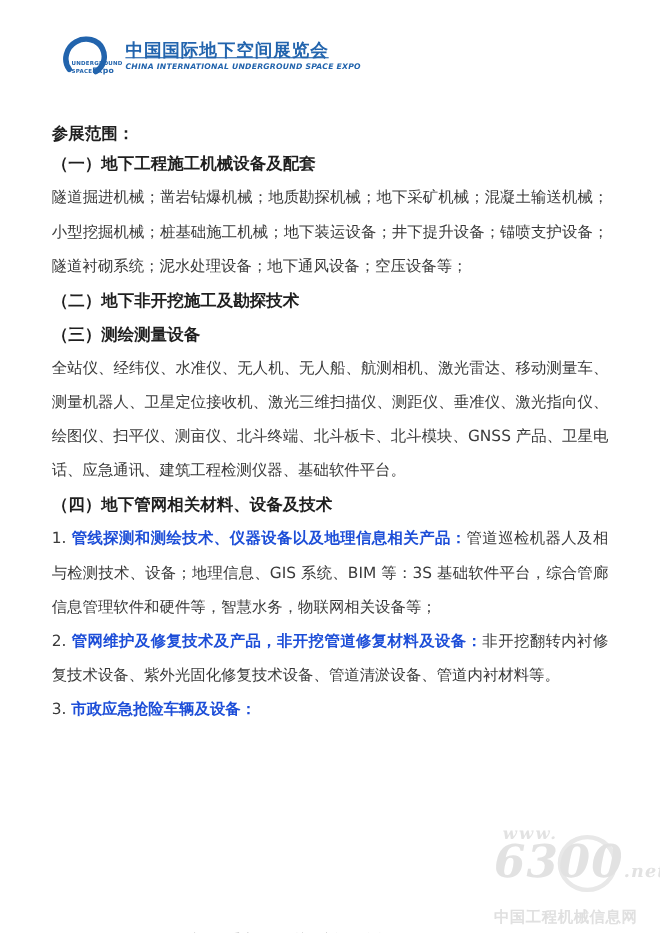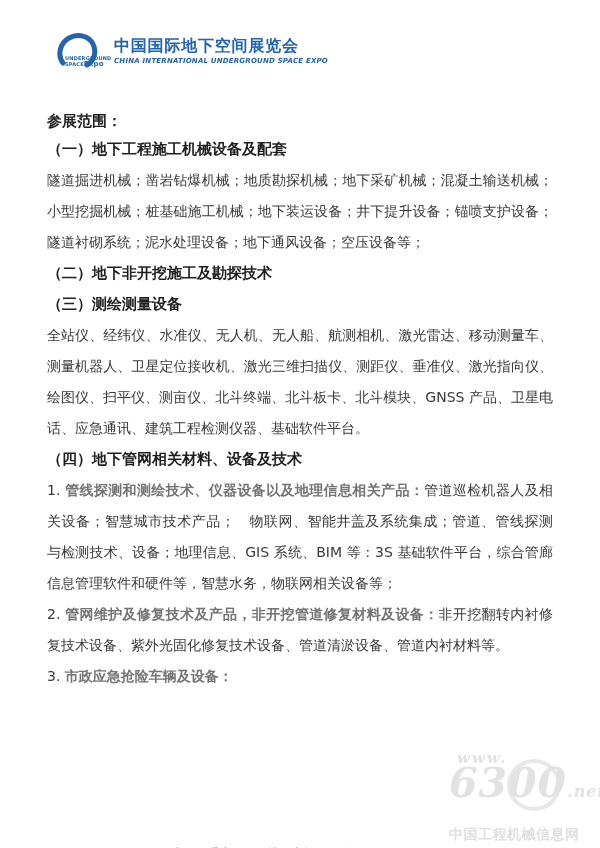--- a/index.html
+++ b/index.html
@@ -11,37 +11,37 @@
   .logo{position:absolute;left:56px;top:33px;display:flex;align-items:flex-start;}
   .logo-icon{position:relative;width:46px;height:40px;flex:0 0 auto;}
   .logo-icon svg{position:absolute;left:0;top:0;}
   .logo-icon-text{
     position:absolute;left:9px;top:22px;width:70px;
     font-size:5px;line-height:6px;color:#2264ad;font-weight:bold;letter-spacing:.2px;white-space:nowrap;
   }
   .logo-icon-text .expo{font-size:7px;}
   .logo-text{margin-left:12px;padding-top:4px;}
   .logo-title{
-    color:#2264ad;font-weight:bold;font-size:16px;line-height:18px;letter-spacing:.8px;white-space:nowrap;
+    color:#2264ad;font-weight:bold;font-size:16px;line-height:18px;letter-spacing:.8px;white-space:nowrap;text-decoration:underline;
   }
   .logo-subtitle{
     color:#2264ad;font-weight:bold;font-style:italic;font-size:7px;line-height:9px;
     letter-spacing:.2px;margin-top:2px;white-space:nowrap;
   }
   
   .content{position:absolute;left:47px;top:89px;width:506px;margin-top:20px;}
   .intro{font-size:15px;font-weight:bold;color:#1f1f1f;line-height:25px;}
   .heading{font-size:15px;font-weight:bold;color:#1f1f1f;line-height:31px;}
   .para{margin:0;}
   .line{
     font-size:14px;color:#3a3a3a;line-height:31px;text-align:justify;
     overflow:hidden;white-space:normal;
   }
   .line.fill{text-align-last:justify;}
-  .seg-bold{font-weight:bold;color:#737373;}
+  .seg-bold{font-weight:bold;color:#1d4ed8;}
   
   .footer{
     position:absolute;left:0;top:846px;width:476px;text-align:center;
     font-size:11.5px;color:#4a4a4a;letter-spacing:.5px;
   }
   
   .watermark{
     position:absolute;left:449px;top:751px;width:128px;color:#e2e2e2;
     font-family:"DejaVu Serif","Liberation Serif",serif;font-style:italic;
   }
@@ -91,21 +91,20 @@
         <div class="heading">（三）测绘测量设备</div>
         <div class="para">
           <div class="line fill"><span>全站仪、经纬仪、水准仪、无人机、无人船、航测相机、激光雷达、移动测量车、</span></div>
           <div class="line fill"><span>测量机器人、卫星定位接收机、激光三维扫描仪、测距仪、垂准仪、激光指向仪、</span></div>
           <div class="line fill"><span>绘图仪、扫平仪、测亩仪、北斗终端、北斗板卡、北斗模块、GNSS 产品、卫星电</span></div>
           <div class="line"><span>话、应急通讯、建筑工程检测仪器、基础软件平台。</span></div>
         </div>
         <div class="heading">（四）地下管网相关材料、设备及技术</div>
         <div class="para">
           <div class="line fill"><span>1. </span><span class="seg-bold">管线探测和测绘技术、仪器设备以及地理信息相关产品：</span><span>管道巡检机器人及相</span></div>
-          <div class="line fill"><span>关设备；智慧城市技术产品；　物联网、智能井盖及系统集成；管道、管线探测</span></div>
           <div class="line fill"><span>与检测技术、设备；地理信息、GIS 系统、BIM 等：3S 基础软件平台，综合管廊</span></div>
           <div class="line"><span>信息管理软件和硬件等，智慧水务，物联网相关设备等；</span></div>
         </div>
         <div class="para">
           <div class="line fill"><span>2. </span><span class="seg-bold">管网维护及修复技术及产品，非开挖管道修复材料及设备：</span><span>非开挖翻转内衬修</span></div>
           <div class="line"><span>复技术设备、紫外光固化修复技术设备、管道清淤设备、管道内衬材料等。</span></div>
         </div>
         <div class="para">
           <div class="line"><span>3. </span><span class="seg-bold">市政应急抢险车辆及设备：</span></div>
         </div>

